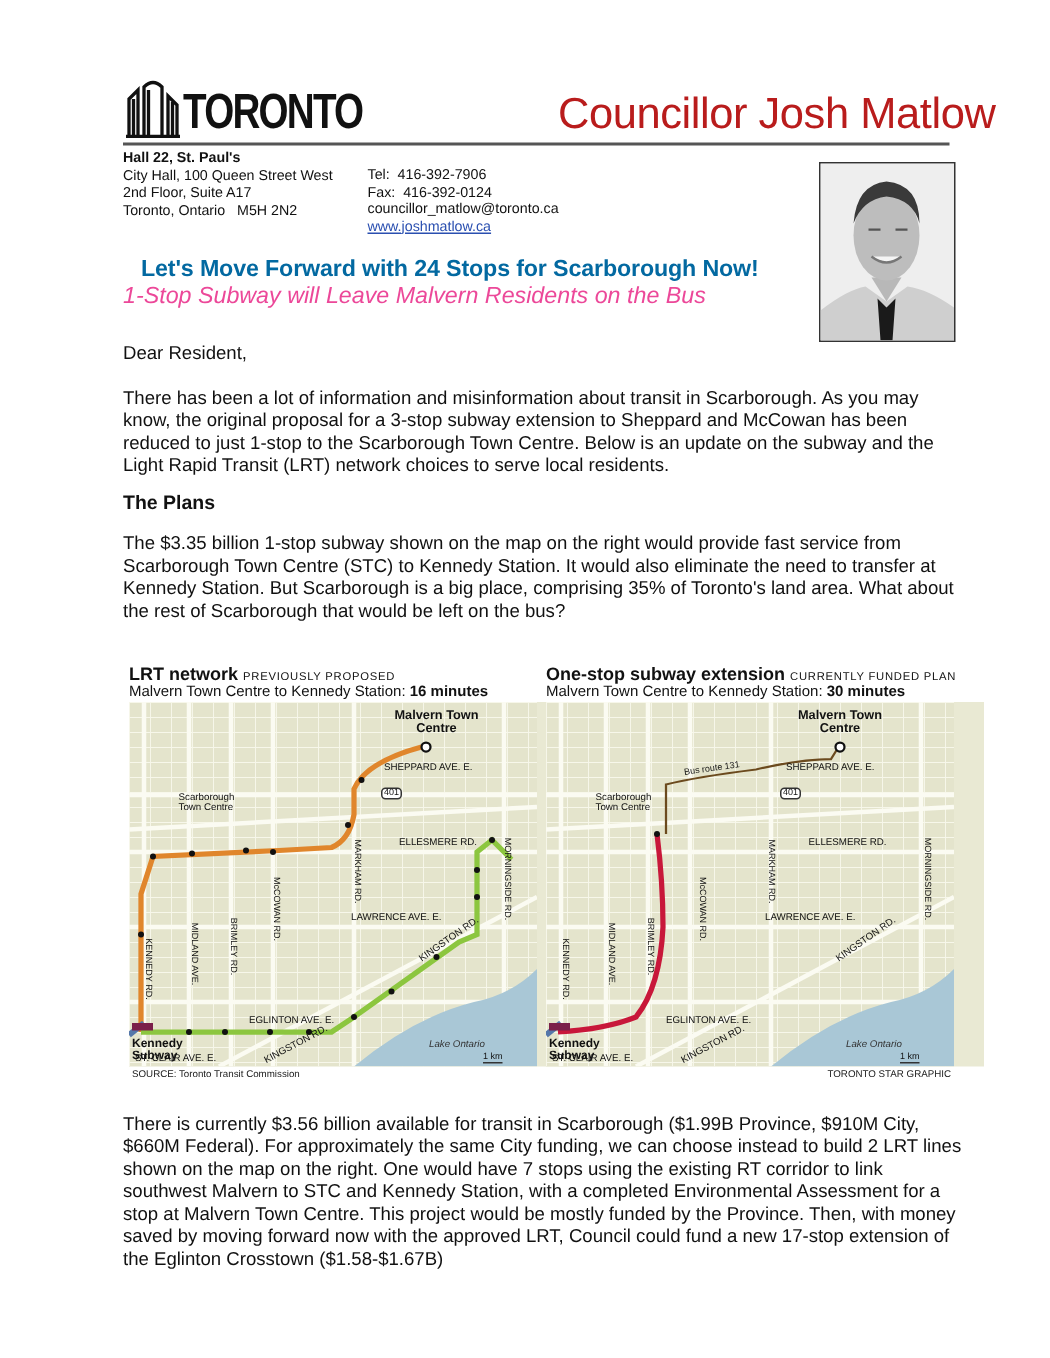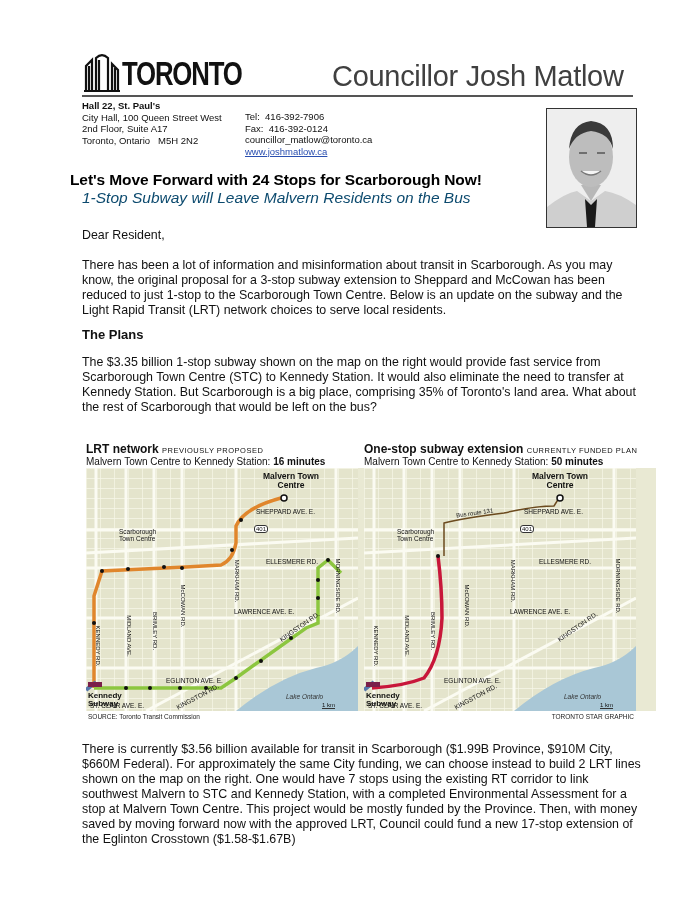--- a/index.html
+++ b/index.html
@@ -1,29 +1,29 @@
 <!DOCTYPE html>
 <html><head>
 <meta charset="utf-8">
 <style>
   html, body { margin:0; padding:0; background:#ffffff; }
   body { width:700px; height:905px; position:relative; overflow:hidden; font-family:"Liberation Sans", sans-serif; color:#111; }
   .abs { position:absolute; }
   .logo { left:84px; top:52px; width:135px; height:42px; }
   .logo-word { left:122px; top:55px; font-family:"Liberation Sans", sans-serif; font-weight:bold; font-size:33px; letter-spacing:-1.5px; transform:scaleX(0.78); transform-origin:left; color:#111; }
-  .councillor { left:332px; top:60px; font-size:29px; color:#404040; letter-spacing:-0.3px; }
+  .councillor { left:372px; top:60px; font-size:29px; color:#b91c1c; letter-spacing:-0.3px; }
   .rule { left:82px; top:95px; width:551px; height:2px; background:#555; }
   .contact { font-size:9.5px; line-height:11.5px; color:#111; }
   .contact-left { left:82px; top:100px; }
   .contact-right { left:245px; top:111px; }
   .contact b { font-weight:bold; }
   .link { color:#2a4fb0; text-decoration:underline; }
   .photo { left:546px; top:108px; width:89px; height:118px; border:1px solid #333; background:linear-gradient(180deg,#f2f2f2 0%,#e6e6e6 100%); overflow:hidden; }
-  .headline { left:70px; top:171px; font-size:15.5px; font-weight:bold; color:#000000; letter-spacing:-0.1px; }
-  .subhead { left:82px; top:189px; font-size:15.5px; font-style:italic; color:#0c4a6e; }
+  .headline { left:94px; top:171px; font-size:15.5px; font-weight:bold; color:#0369a1; letter-spacing:-0.1px; }
+  .subhead { left:82px; top:189px; font-size:15.5px; font-style:italic; color:#ec4899; }
   .p { left:82px; width:560px; font-size:12.4px; line-height:15px; color:#111; }
   .section { left:82px; font-size:13px; font-weight:bold; }
   .map { top:442px; width:272px; height:290px; }
   .map-title { font-size:12px; font-weight:bold; color:#111; white-space:nowrap; }
   .map-title small { font-size:7.5px; font-weight:normal; letter-spacing:0.5px; }
   .map-sub { font-size:10px; color:#111; white-space:nowrap; }
   .map-sub b { font-weight:bold; }
   .map-area { position:absolute; left:0; top:26px; width:272px; height:243px; background:#e9e9d3; overflow:hidden;padding-left:20px; }
   .map-foot { position:absolute; top:271px; font-size:6.5px; color:#222; white-space:nowrap; }
 </style>
@@ -164,21 +164,21 @@
   </div>
   <div class="map-foot" style="left:2px">SOURCE: Toronto Transit Commission</div>
 </div>
 
 <div class="abs map" style="left:364px">
   <div class="map-title">
     <span>One-stop subway extension</span>
     <small>CURRENTLY FUNDED PLAN</small>
   </div>
   <div class="map-sub">
-    <span>Malvern Town Centre to Kennedy Station: </span><b>50 minutes</b>
+    <span>Malvern Town Centre to Kennedy Station: </span><b>30 minutes</b>
   </div>
   <div class="map-area">
     <svg width="272" height="243" viewBox="0 0 272 243" style="position:absolute;left:0;top:0">
       <defs>
         <pattern id="grid2" width="14" height="10" patternUnits="userSpaceOnUse">
           <path d="M0 0 H14 M0 0 V10" stroke="#f7f7ea" stroke-width="1.3"></path>
         </pattern>
       </defs>
       <rect width="272" height="243" fill="#e4e4cc"></rect>
       <rect width="272" height="243" fill="url(#grid2)"></rect>

